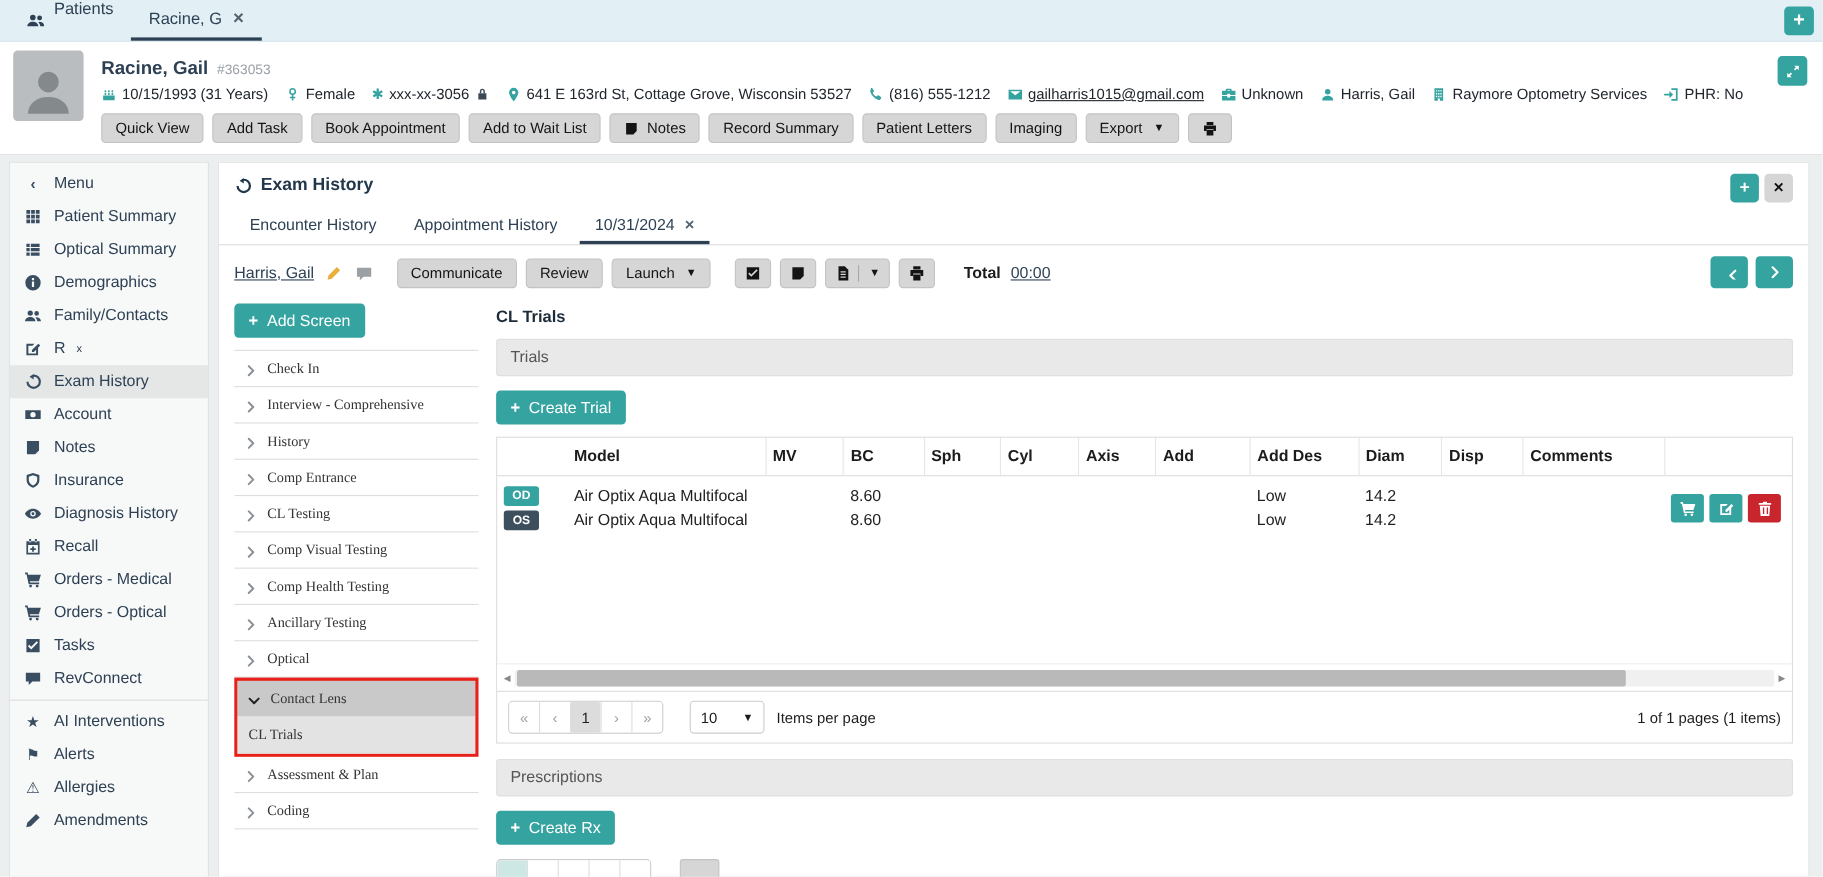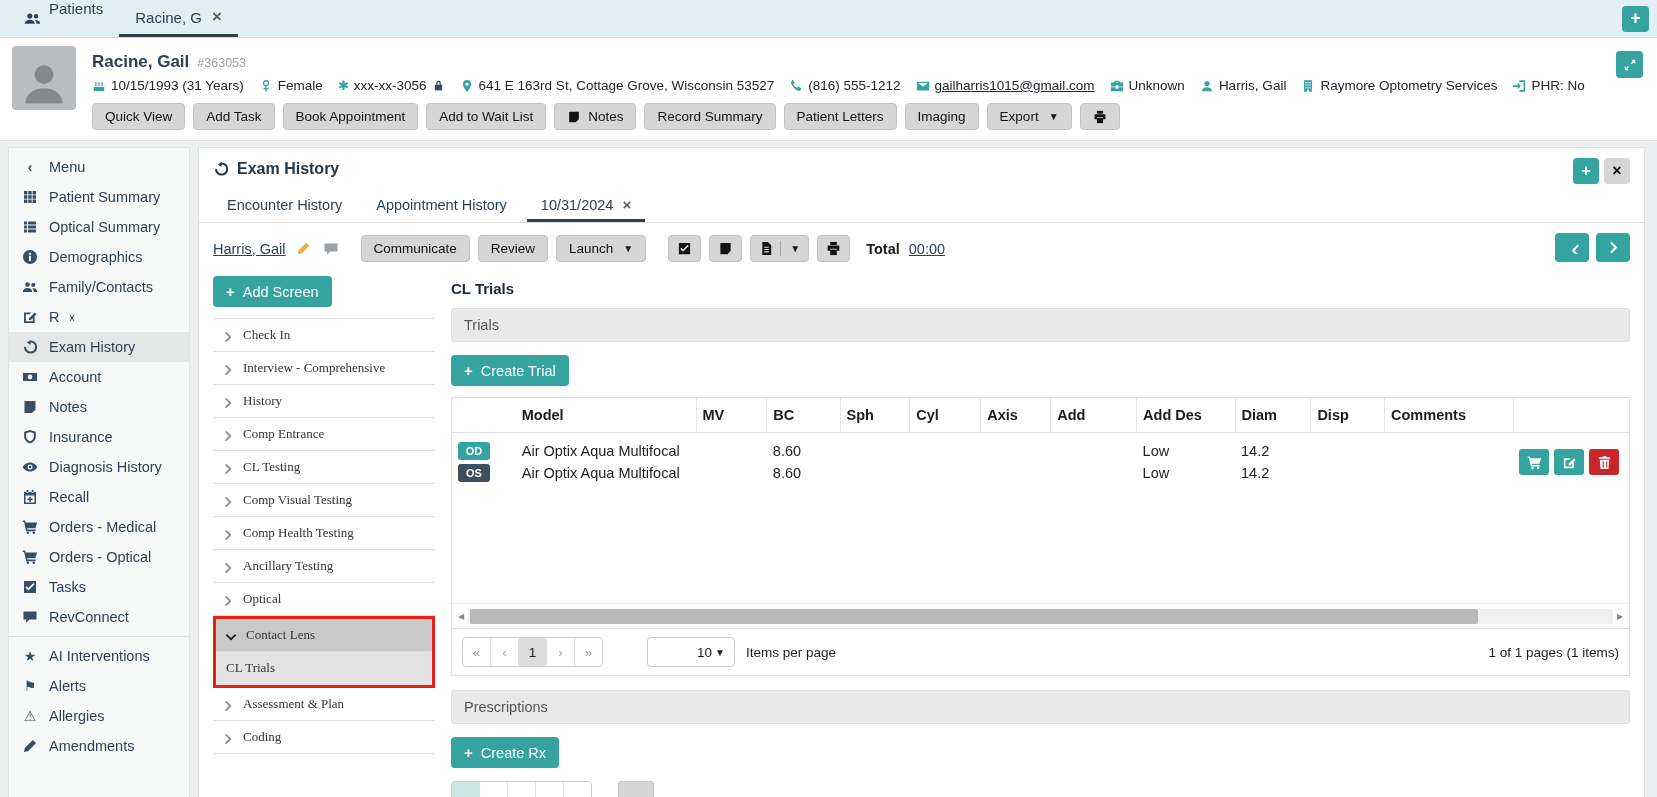--- a/index.html
+++ b/index.html
@@ -55,21 +55,21 @@
   .etab.active{border-bottom:3px solid #2e4154;padding-bottom:6px;}
   .etab .tab-close{font-size:15px;color:#55616c;}
   
   .etoolbar{display:flex;align-items:center;gap:8px;padding:12px 14px;position:relative;}
   .plink{font-size:14.5px;color:#2e4154;text-decoration:underline;}
   .pencil{color:#e8b03a;margin-left:2px;}
   .chat-ic{color:#9aa0a4;margin-left:4px;}
   .tool-sep{width:6px;}
   .icon-btn{background:#d6d6d6;border:1px solid #c3c3c3;border-radius:4px;padding:5px 8px;display:inline-flex;align-items:center;gap:6px;color:#141414;}
   .split-div{width:1px;height:15px;background:#a8a8a8;}
-  .total-wrap{margin-left:8px;font-size:14.5px;}
+  .total-wrap{margin-left:18px;font-size:14.5px;}
   .total-lbl{font-weight:bold;color:#1c1c1c;}
   .total-val{text-decoration:underline;color:#2e4154;margin-left:5px;}
   .enav{position:absolute;right:14px;top:10px;display:flex;gap:7px;}
   .nav-btn{width:34px;height:29px;background:#35a3a0;color:#fff;border-radius:4px;display:flex;align-items:center;justify-content:center;}
   
   .cols{display:flex;gap:16px;padding:2px 14px 0;}
   .screens-col{width:222px;flex:none;}
   .teal-btn{display:inline-flex;align-items:center;gap:8px;background:#35a3a0;color:#fff;border:none;border-radius:4px;
       padding:7px 13px;font-size:14.5px;}
   .teal-btn .plus{font-weight:bold;font-size:15px;}
@@ -105,22 +105,22 @@
   .hs-arrow{width:14px;font-size:8px;color:#888;text-align:center;}
   .hs-track{flex:1;height:15px;background:#f0f0f0;border-radius:2px;position:relative;}
   .hs-thumb{position:absolute;left:2px;top:0;height:15px;width:88%;background:#b9b9b9;border-radius:2px;}
   
   .pager{display:flex;align-items:center;border-top:1px solid #ddd;padding:8px 10px;}
   .pgroup{display:inline-flex;border:1px solid #ccc;border-radius:4px;overflow:hidden;}
   .pcell{width:27px;height:28px;display:flex;align-items:center;justify-content:center;font-size:13.5px;color:#9aa0a6;
       border-left:1px solid #ddd;background:#fff;}
   .pcell:first-child{border-left:none;}
   .pcell.cur{background:#dcdcdc;color:#1c1c1c;border-radius:3px;}
-  .psel{margin-left:44px;width:88px;height:30px;border:1px solid #ccc;border-radius:4px;display:flex;align-items:center;
-      justify-content:flex-end;padding:0 9px;font-size:13.5px;color:#1c1c1c;box-sizing:border-box;}
+  .psel{margin-left:24px;width:68px;height:30px;border:1px solid #ccc;border-radius:4px;display:flex;align-items:center;
+      justify-content:space-between;padding:0 9px;font-size:13.5px;color:#1c1c1c;box-sizing:border-box;}
   .plabel{margin-left:11px;font-size:13.5px;color:#1c1c1c;}
   .pstatus{margin-left:auto;font-size:13.5px;color:#1c1c1c;}
   .rx-bar{margin-top:14px;}
   
   .cutoff{margin-top:13px;height:18px;overflow:hidden;display:flex;gap:0;}
   .cutoff .pgroup{height:26px;}
   .cutoff .pcell{height:26px;}
   .cutoff .pcell.sel{background:#cde7e5;}
   .cutoff-box{width:34px;height:26px;background:#d6d6d6;border:1px solid #c3c3c3;border-radius:3px;margin-left:26px;}
 </style>

